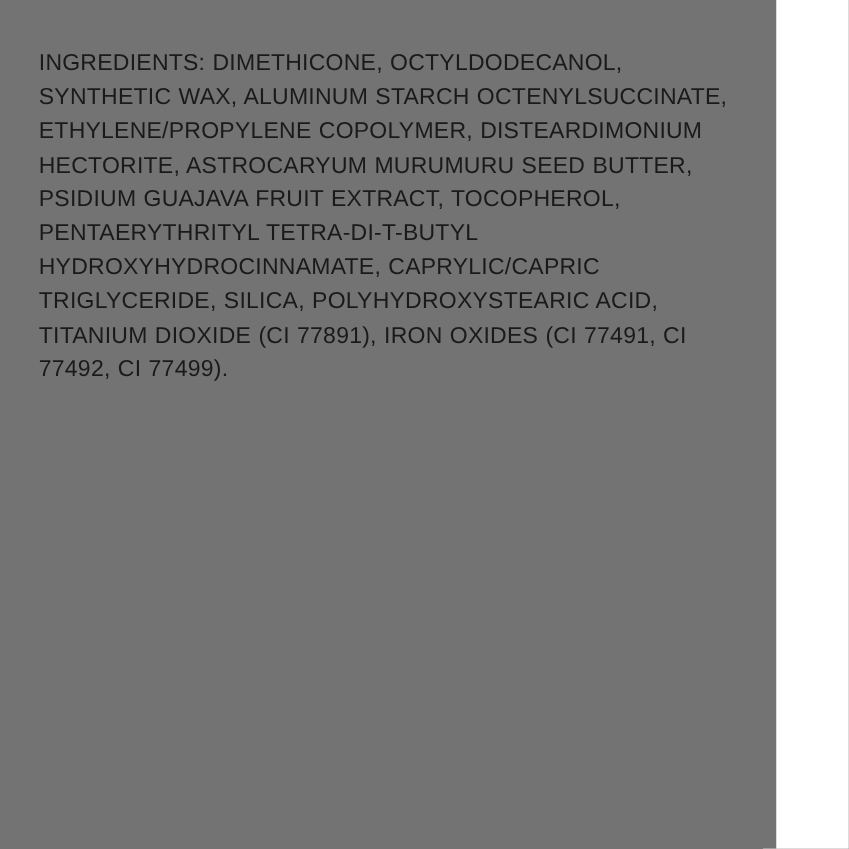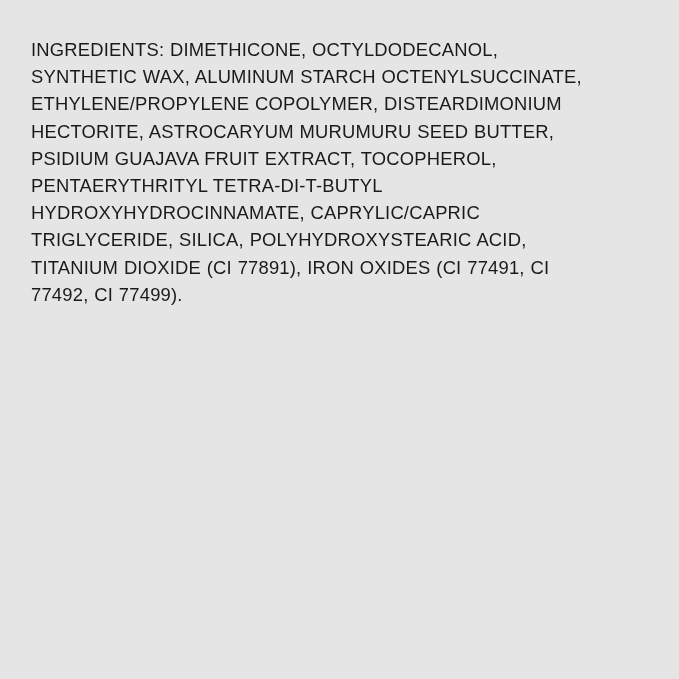--- a/index.html
+++ b/index.html
@@ -8,23 +8,23 @@
   }
   body {
     width: 679px;
     height: 679px;
     background: #ffffff;
     font-family: "Liberation Sans", sans-serif;
     overflow: hidden;
   }
   .page {
     position: relative;
-    width: 679px;
+    width: 621px;
     height: 679px;
-    background: #e5e5e5;
+    background: #737373;
     box-sizing: border-box;
   }
   .ingredients-block {
     position: absolute;
     left: 31px;
     top: 36px;
     width: 624px;
   }
   .ingredients-text {
     margin: 0;

